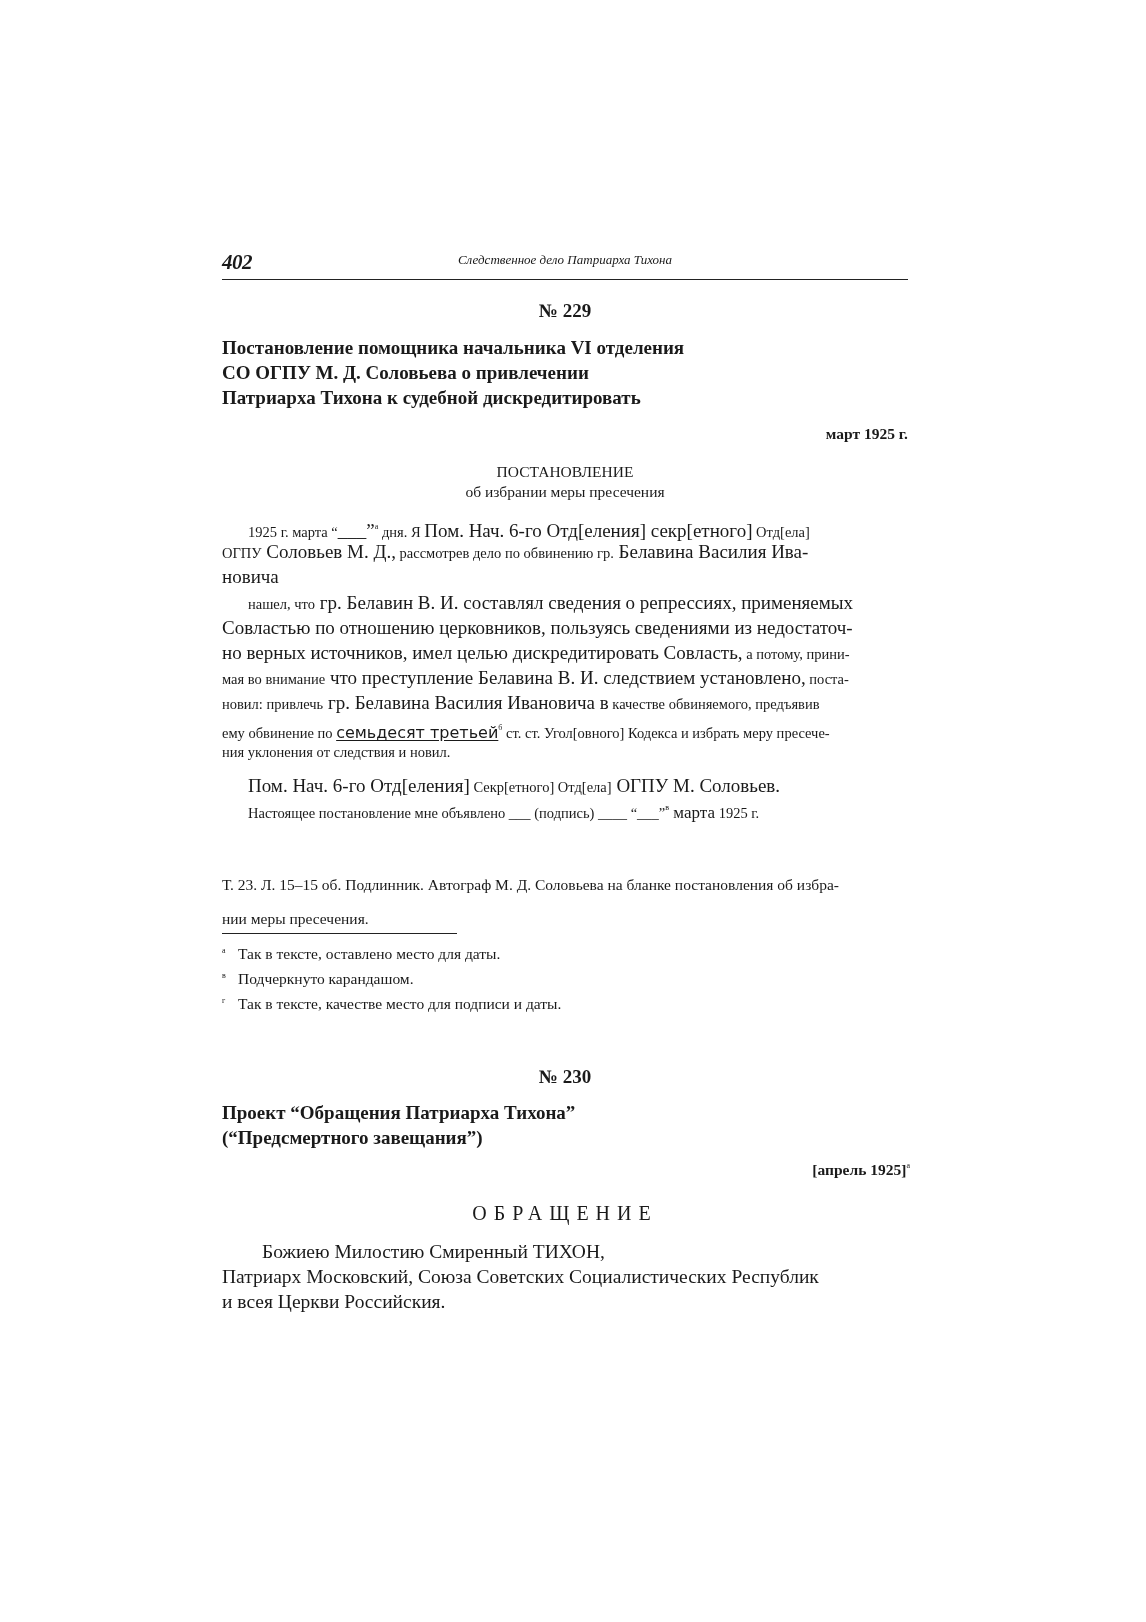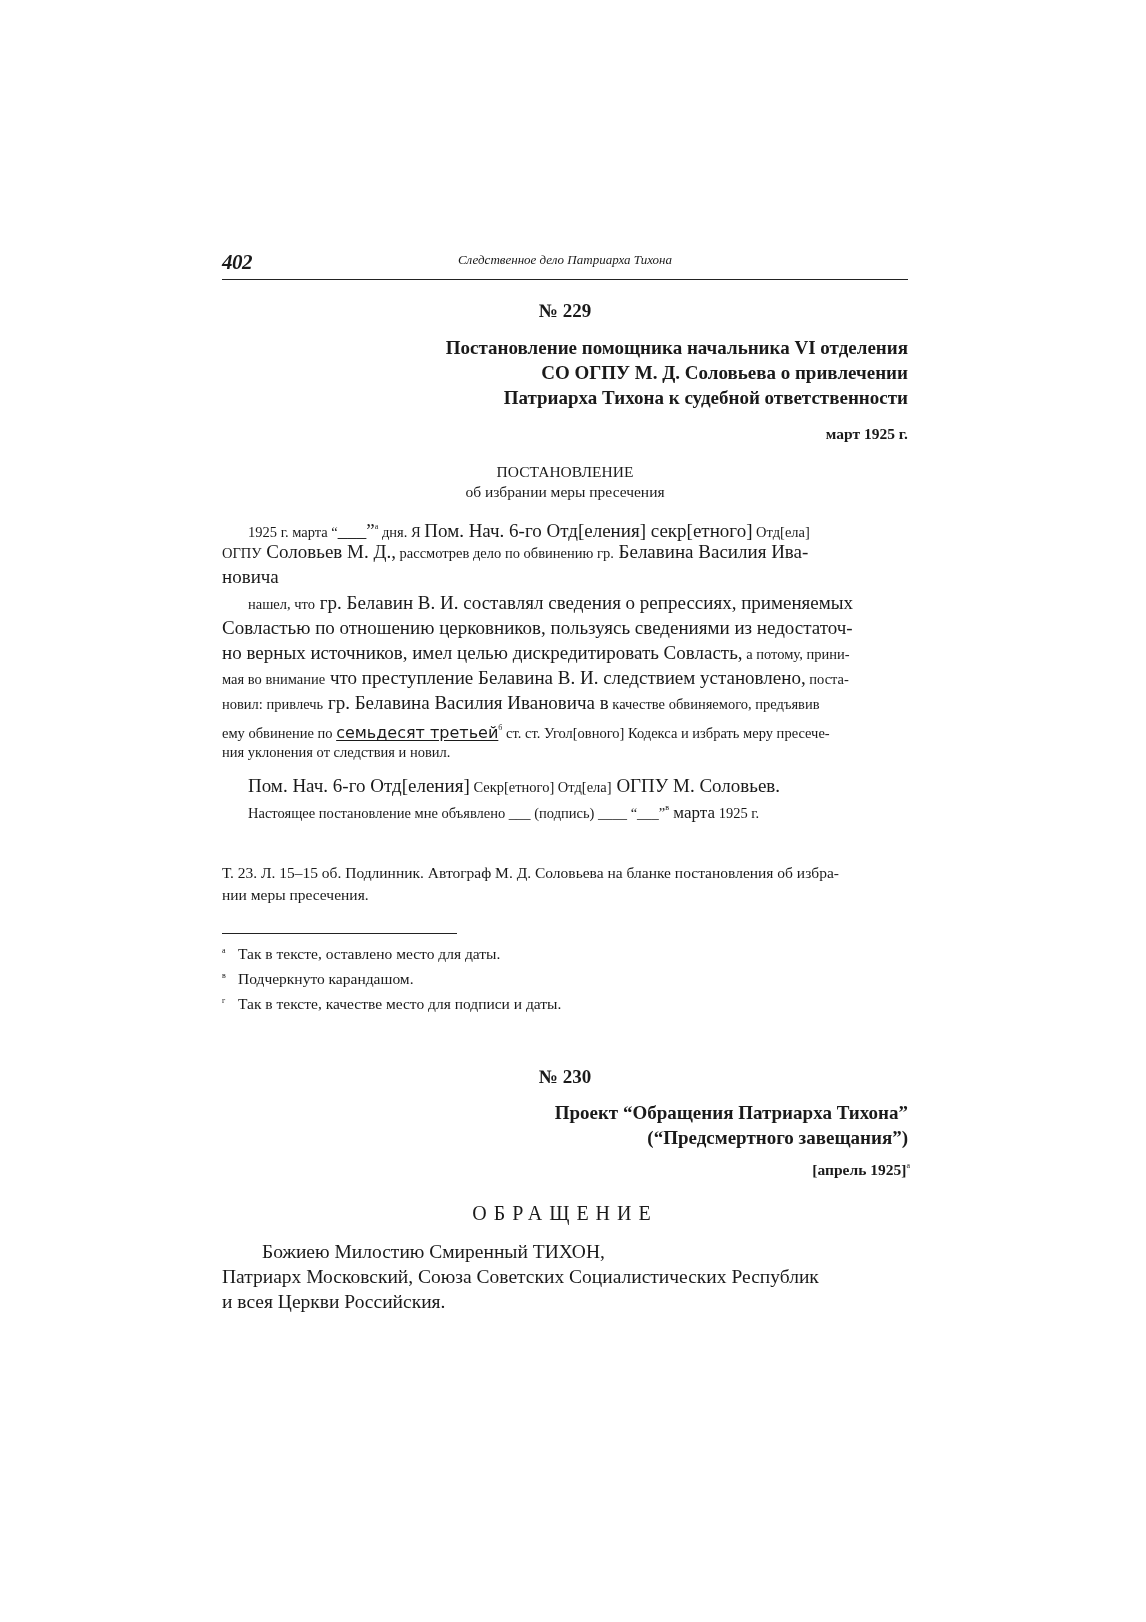--- a/index.html
+++ b/index.html
@@ -6,42 +6,42 @@
   body { width: 1146px; height: 1622px; position: relative; overflow: hidden;
          font-family: "Liberation Serif", "DejaVu Serif", serif; color: #1a1a1a; }
   .page { position: absolute; left: 222px; top: 0; width: 686px; }
 
   .running-head { position: absolute; top: 248px; left: 0; width: 686px; height: 32px; }
   .page-number { position: absolute; left: 0; top: 2px; font-size: 21px; font-weight: bold; font-style: italic; letter-spacing: -0.5px; }
   .running-title { position: absolute; left: 0; width: 686px; top: 4px; text-align: center; font-size: 13px; font-style: italic; }
   .head-rule { position: absolute; top: 279px; left: 0; width: 686px; height: 0; border-top: 1.4px solid #222; }
 
   .doc-number { position: absolute; left: 0; width: 686px; text-align: center; font-weight: bold; font-size: 19px; }
-  .doc-title { position: absolute; left: 0; width: 686px; text-align: right; font-weight: bold; font-size: 19px; line-height: 25px; }
+  .doc-title { position: absolute; left: 0; width: 686px; text-align: left; font-weight: bold; font-size: 19px; line-height: 25px; }
   .doc-title div { white-space: nowrap; }
   .doc-date { position: absolute; right: 0; font-weight: bold; font-size: 15.5px; }
   .doc-date sup { font-size: 8px; font-weight: normal; vertical-align: 7px; }
 
   .form-title { position: absolute; left: 0; width: 686px; text-align: center; font-size: 15.5px; line-height: 20px; }
 
   .body-text { position: absolute; left: 0; width: 686px; font-size: 19px; line-height: 25px; }
   .line { white-space: nowrap; height: 25px; display: flex; justify-content: space-between; }
   .line.last { justify-content: flex-start; }
   .line.last span { margin-right: 5px; }
   .sm { font-size: 14.5px; }
   .ind { padding-left: 26px; }
   .ul { text-decoration: underline; text-underline-offset: 2px; }
   .fn-mark { font-size: 8px; vertical-align: 8px; }
 
   .signature { position: absolute; left: 26px; font-size: 19px; white-space: nowrap; }
   .announce { position: absolute; left: 26px; font-size: 14.5px; white-space: nowrap; }
   .announce .big { font-size: 17px; margin-top: 18px; }
 
   .archival { position: absolute; left: 0; width: 686px; font-size: 15.5px; line-height: 22px; }
-  .archival .line { height: 22px; }
+  .archival .line { height: 22px; margin-top: 12px; }
 
   .fn-rule { position: absolute; left: 0; top: 933px; width: 235px; height: 0; border-top: 1.2px solid #222; }
   .footnotes { position: absolute; left: 0; top: 940px; font-size: 15.5px; line-height: 22px; }
   .footnote { white-space: nowrap; }
   .footnote .mark { display: inline-block; width: 16px; font-size: 8px; vertical-align: 6px; }
 
   .appeal-head { position: absolute; left: 0; width: 686px; text-align: center; font-size: 20px; letter-spacing: 7px; }
   .appeal-intro { position: absolute; left: 0; width: 686px; text-align: left; font-size: 19.5px; line-height: 25px; }
   .appeal-intro div { white-space: nowrap; }
 </style>
@@ -53,21 +53,21 @@
   <div class="running-head">
     <span class="page-number">402</span>
     <div class="running-title">Следственное дело Патриарха Тихона</div>
   </div>
   <div class="head-rule"></div>
 
   <div class="doc-number" style="top:300px">№ 229</div>
   <div class="doc-title" style="top:335px">
     <div>Постановление помощника начальника VI отделения</div>
     <div>СО ОГПУ М. Д. Соловьева о привлечении</div>
-    <div>Патриарха Тихона к судебной ответственности</div>
+    <div>Патриарха Тихона к судебной дискредитировать</div>
   </div>
   <div class="doc-date" style="top:425px">март 1925 г.</div>
 
   <div class="form-title" style="top:462px">
     <div>ПОСТАНОВЛЕНИЕ</div>
     <div>об избрании меры пресечения</div>
   </div>
 
   <div class="body-text" style="top:514px">
     <div class="line ind">

